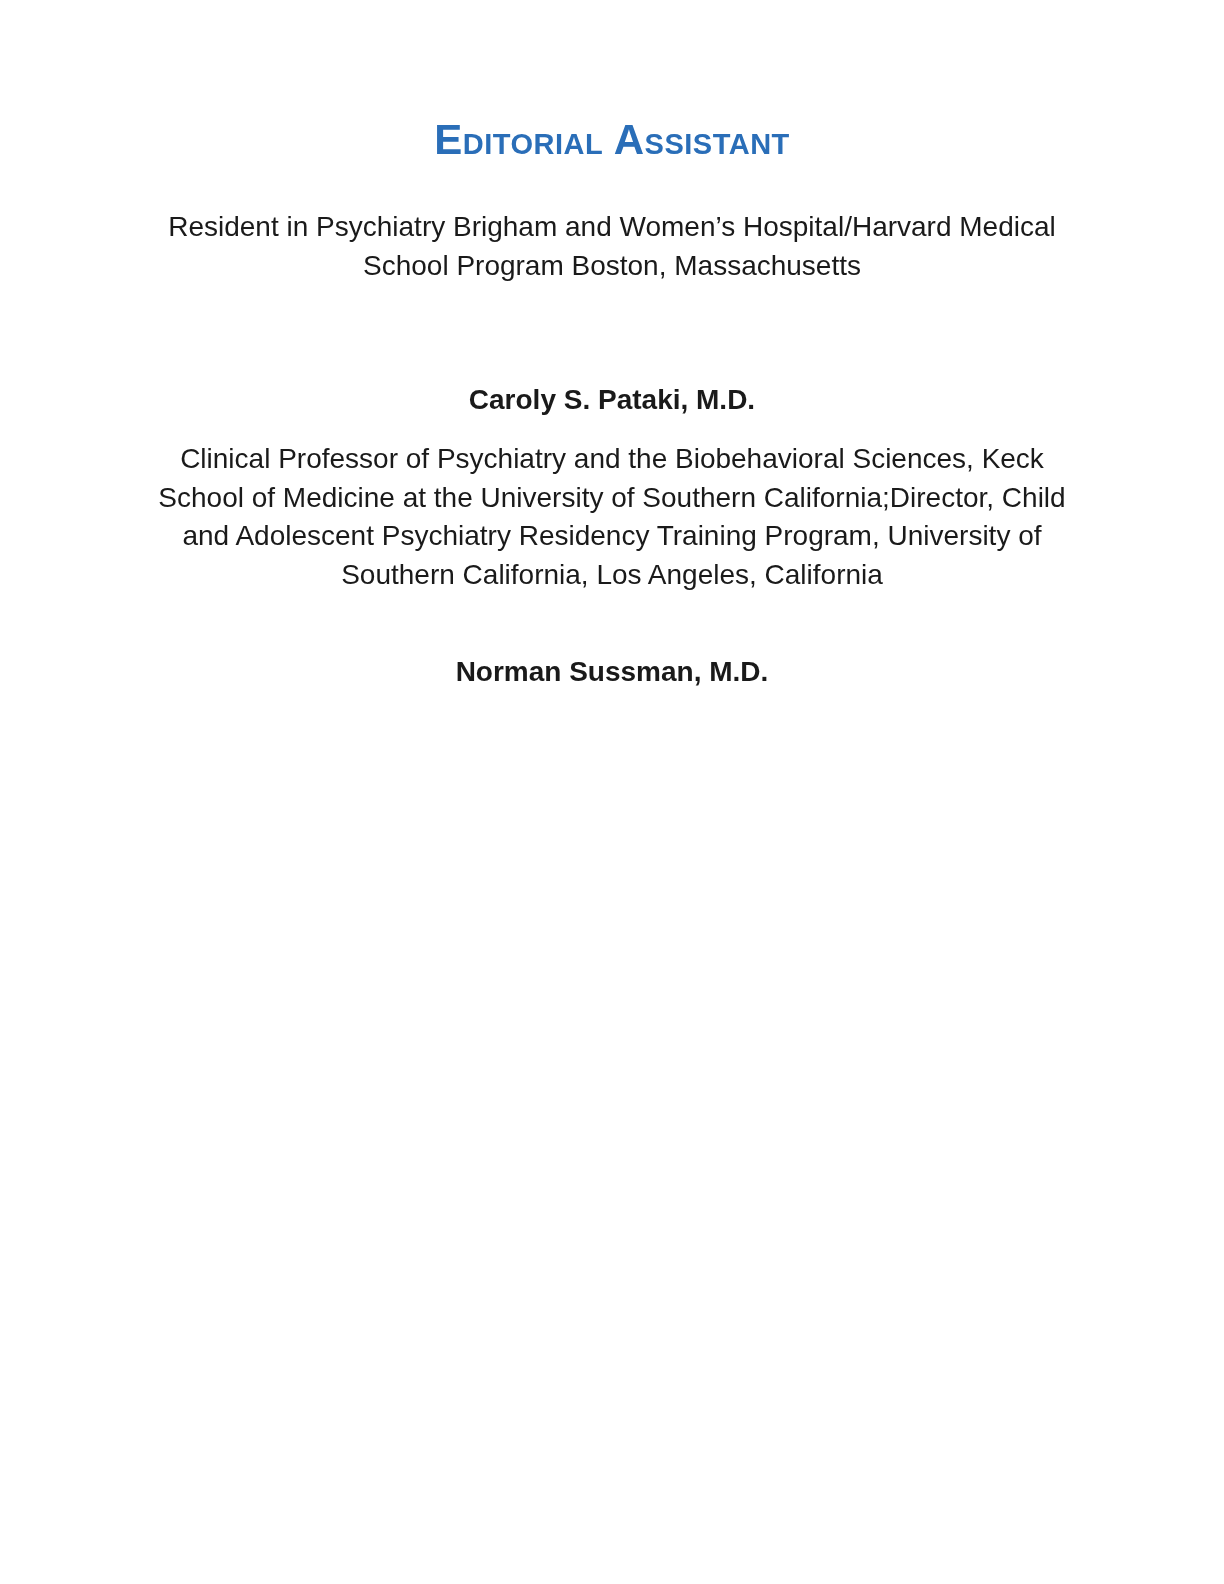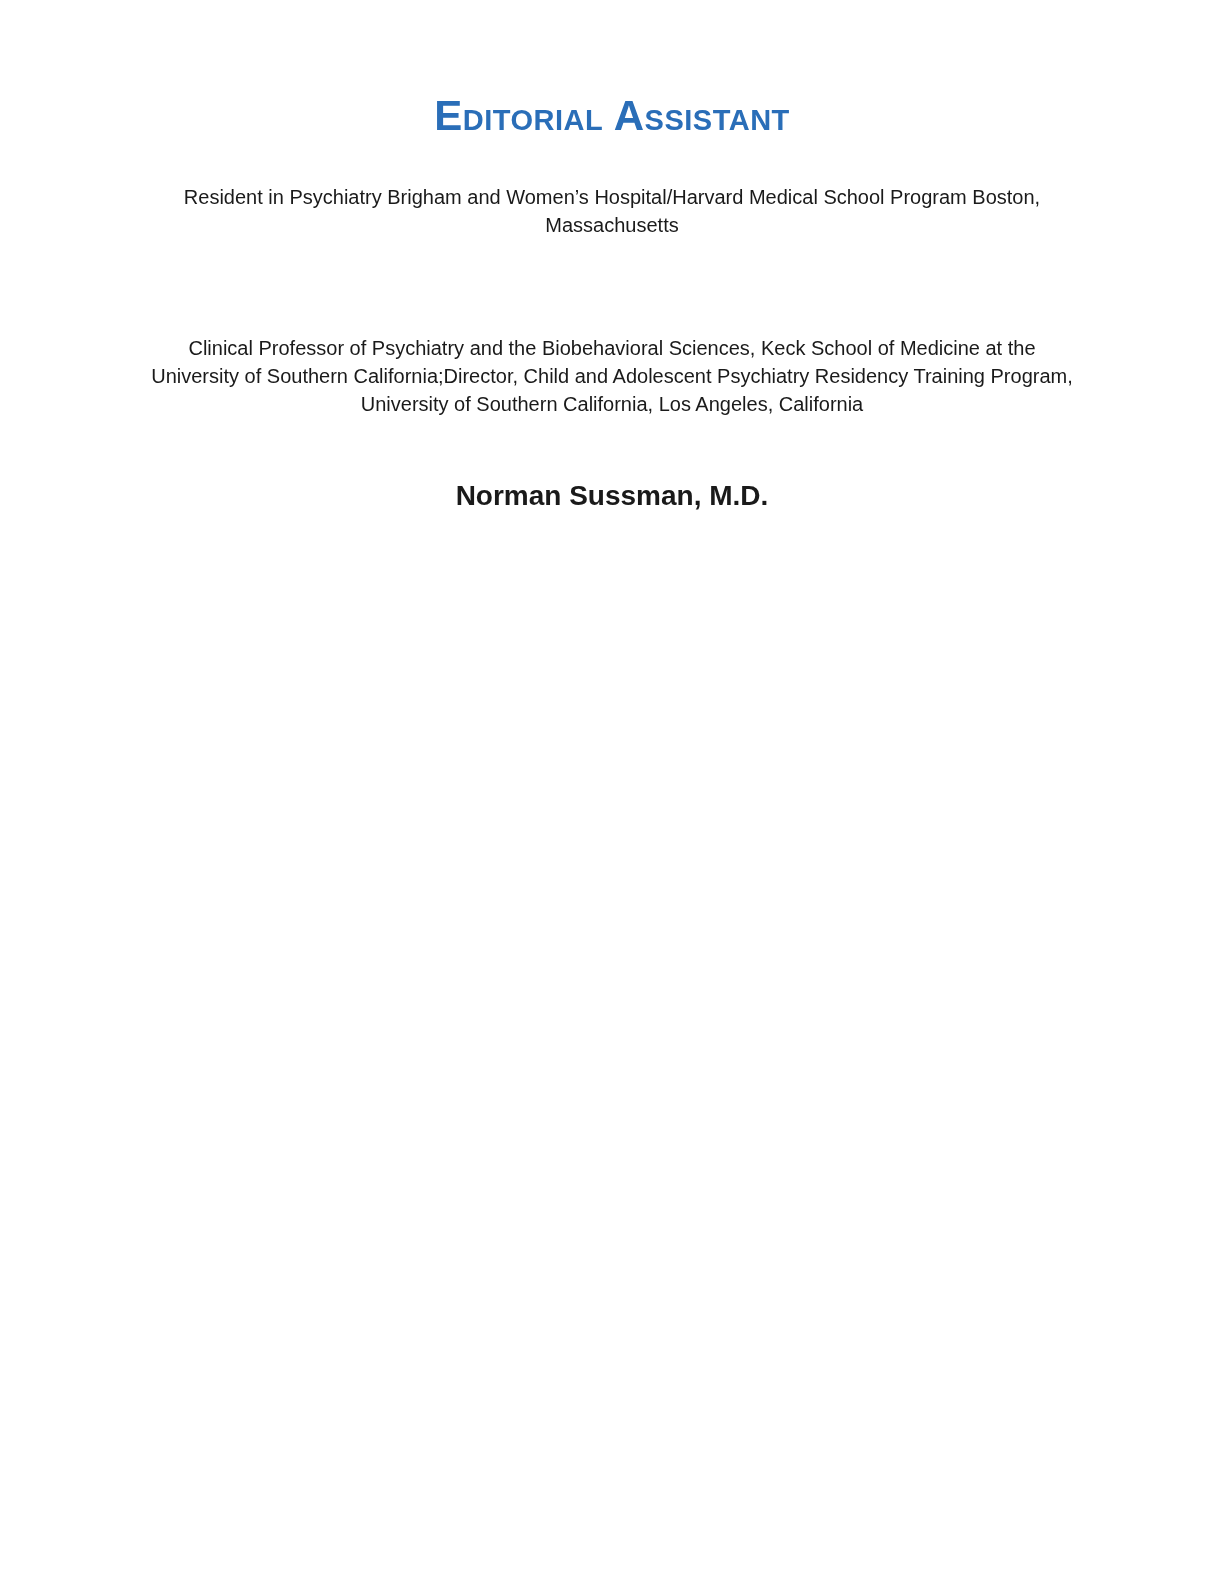--- a/index.html
+++ b/index.html
@@ -11,21 +11,21 @@
     width: 1224px;
     height: 1584px;
     font-family: "Liberation Sans", sans-serif;
     color: #1a1a1a;
     box-sizing: border-box;
   }
   .page {
     width: 1224px;
     height: 1308px;
     box-sizing: border-box;
-    padding-top: 92px;
+    padding-top: 116px;
     background: #ffffff;
   }
   .content {
     width: 960px;
     margin: 0 auto;
     text-align: center;
   }
   .section-heading {
     font-variant: small-caps;
     font-weight: bold;
@@ -45,21 +45,21 @@
     margin-bottom: 0;
   }
   .entry-name {
     font-weight: bold;
     font-size: 28px;
     color: #1a1a1a;
     margin: 0 0 22px 0;
     line-height: 1.3;
   }
   .entry-affiliation {
-    font-size: 20px;
+    font-size: 28px;
     color: #1a1a1a;
     margin: 0 auto;
     line-height: 1.38;
     max-width: 940px;
   }
 </style>
 </head>
 <body>
 
 <div class="page">
@@ -69,20 +69,21 @@
       <h1 class="section-heading">Editorial Assistant</h1>
 
       <div class="entry">
         <p class="entry-affiliation">Resident in Psychiatry Brigham and Women’s Hospital/Harvard Medical School Program Boston, Massachusetts</p>
       </div>
     </div>
 
     <div class="section">
 
       <div class="entry">
+        <p class="entry-name">Caroly S. Pataki, M.D.</p>
         <p class="entry-affiliation">Clinical Professor of Psychiatry and the Biobehavioral Sciences, Keck School of Medicine at the University of Southern California;Director, Child and Adolescent Psychiatry Residency Training Program, University of Southern California, Los Angeles, California</p>
       </div>
 
       <div class="entry">
         <p class="entry-name">Norman Sussman, M.D.</p>
       </div>
     </div>
 
   </div>
 </div>

